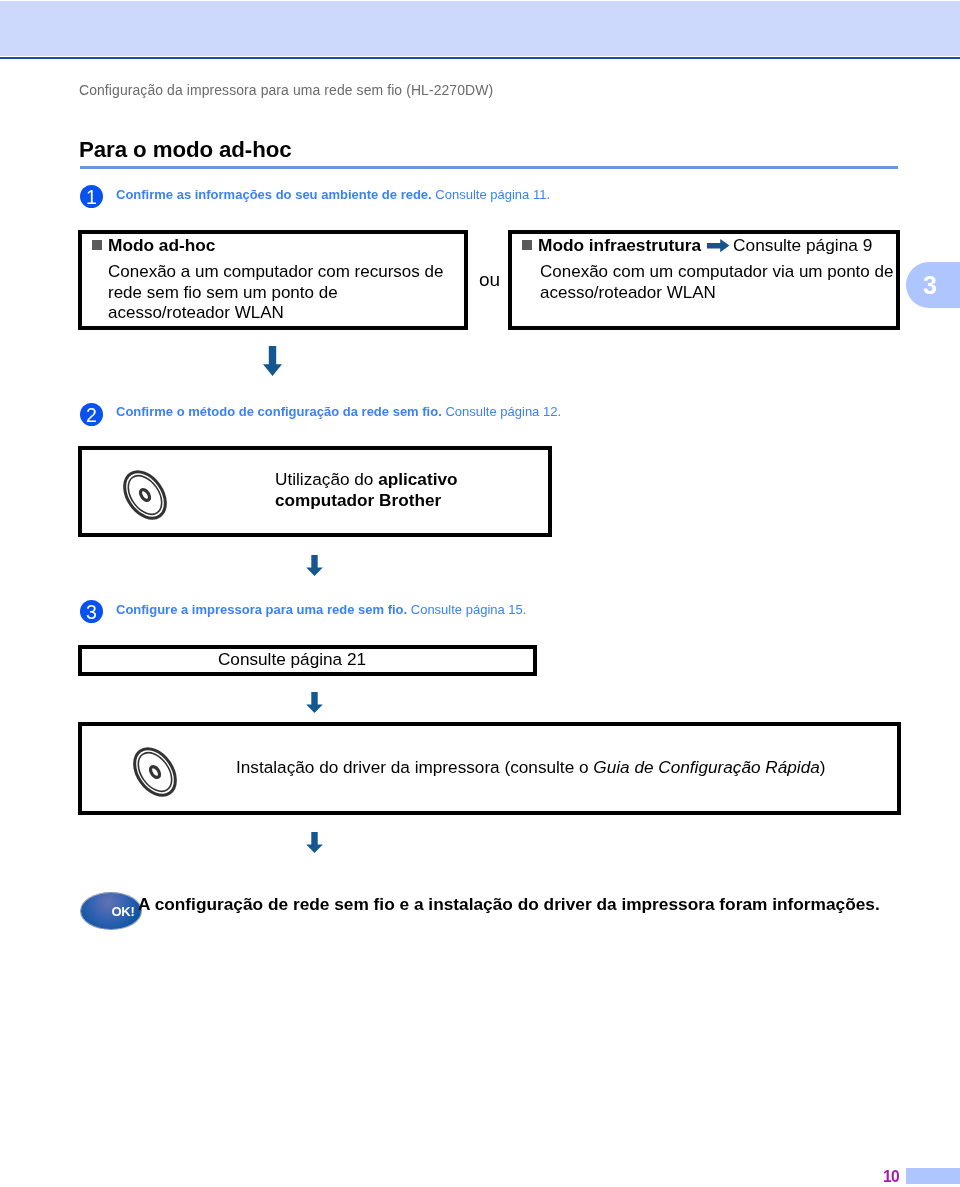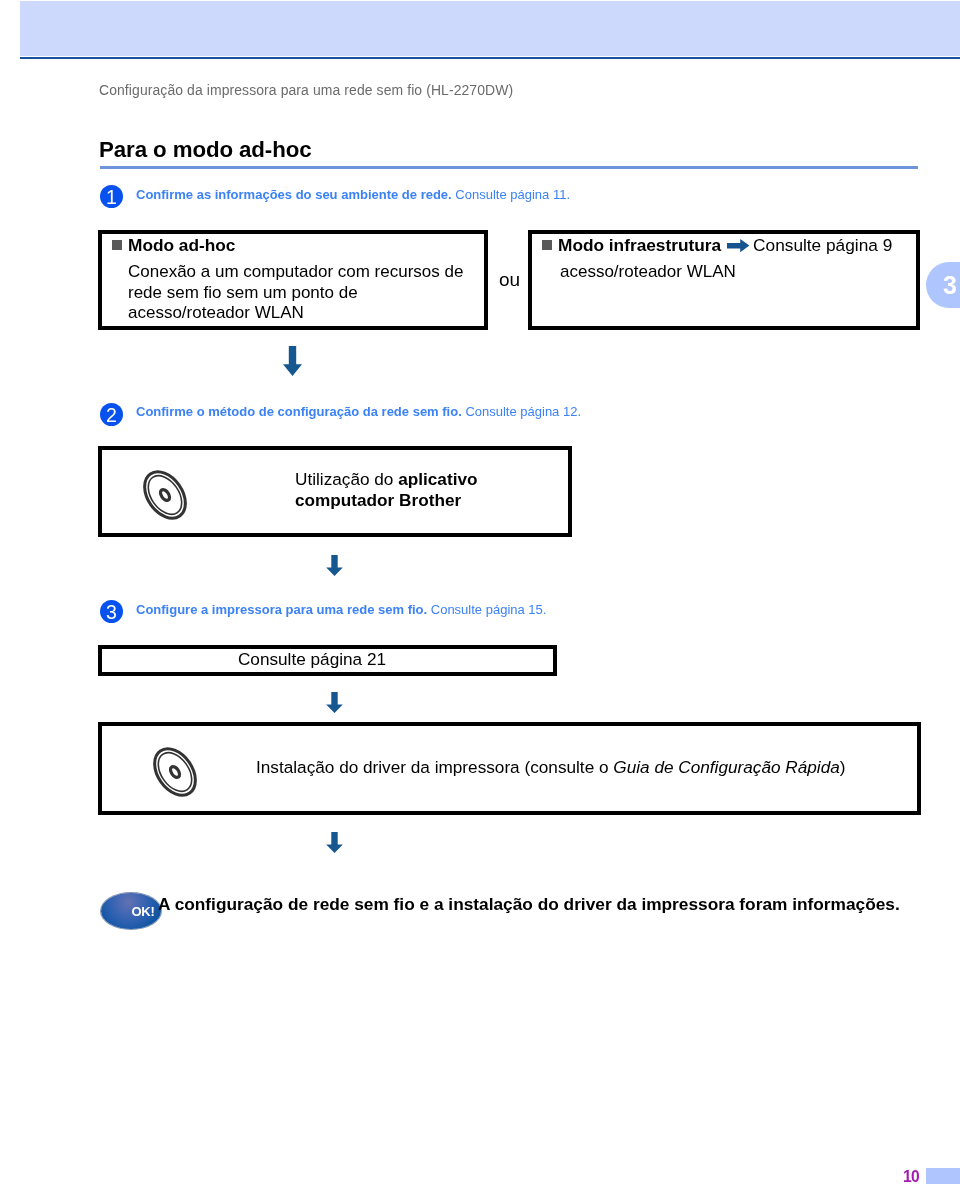--- a/index.html
+++ b/index.html
@@ -1,18 +1,18 @@
 <!DOCTYPE html>
 <html><head>
 <meta charset="utf-8">
 <style>
   html,body{margin:0;padding:0;}
   body{width:960px;height:1187px;background:#fff;font-family:"Liberation Sans",sans-serif;position:relative;overflow:hidden;
        -webkit-font-smoothing:antialiased;}
-  .abs{position:absolute;margin-left:20px;}
+  .abs{position:absolute;}
   .band{left:0;top:1px;width:960px;height:55px;background:#ccd9fd;}
   .bandline{left:0;top:57px;width:960px;height:2px;background:#16529f;}
   .breadcrumb{left:79px;top:82px;font-size:13.95px;color:#6b6b6b;letter-spacing:0.1px;}
   .h1{left:79px;top:137px;font-size:22.3px;font-weight:bold;color:#000;letter-spacing:-0.1px;}
   .hrule{left:80px;top:166px;width:818px;height:3px;background:#7094dc;}
 
   
   .stepnum{width:23px;height:23px;border-radius:50%;background:#0751ee;color:#fff;
            font-size:19.5px;text-align:center;line-height:24px;font-weight:normal;}
   .steptext{font-size:13px;color:#3b82f6;white-space:nowrap;}
@@ -61,20 +61,21 @@
   <div>Conexão a um computador com recursos de</div>
   <div>rede sem fio sem um ponto de</div>
   <div>acesso/roteador WLAN</div>
 </div>
 <div class="abs ou" style="left:479px;top:269px;">ou</div>
 <div class="abs box" style="left:508px;top:230px;width:392px;height:100px;"></div>
 <div class="abs boxtitle" style="left:522px;top:235px;"><span class="sq" style="background-color: rgb(90, 90, 90);"></span><span>Modo infraestrutura</span><span class="arrowicon"><svg width="23" height="14" viewBox="0 0 23 14">
         <path d="M0 4.1 H13.2 V0 L22.4 6.6 L13.2 13.2 V9.5 H0 Z" fill="#15548f"></path>
       </svg></span><span class="boxlink">Consulte página 9</span></div>
 <div class="abs boxbody" style="left:540px;top:262px;">
+  <div>Conexão com um computador via um ponto de</div>
   <div>acesso/roteador WLAN</div>
 </div>
 <div class="abs ptab" style="background-color: rgb(174, 198, 253);">3</div>
 
 <div class="abs" style="left:263px;top:346px;width:19px;height:30px;">
   <svg width="19" height="30" viewBox="0 0 19 30">
       <path d="M5.8 0 H13.2 V18.2 H19 L9.5 30 L0 18.2 H5.8 Z" fill="#16578f"></path>
     </svg>
 </div>
 

